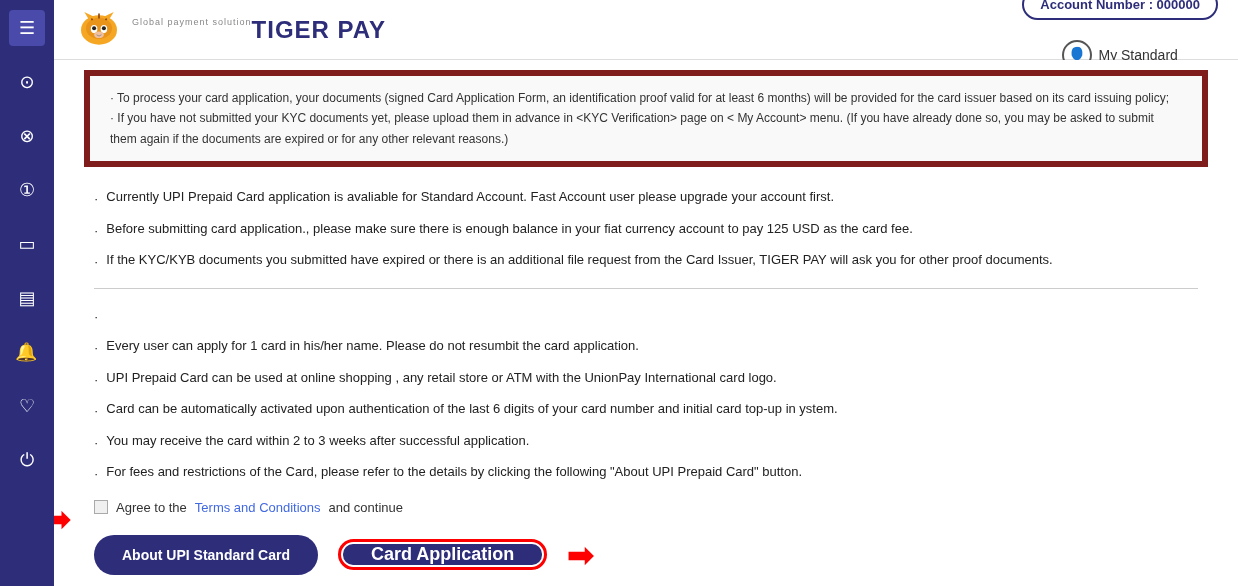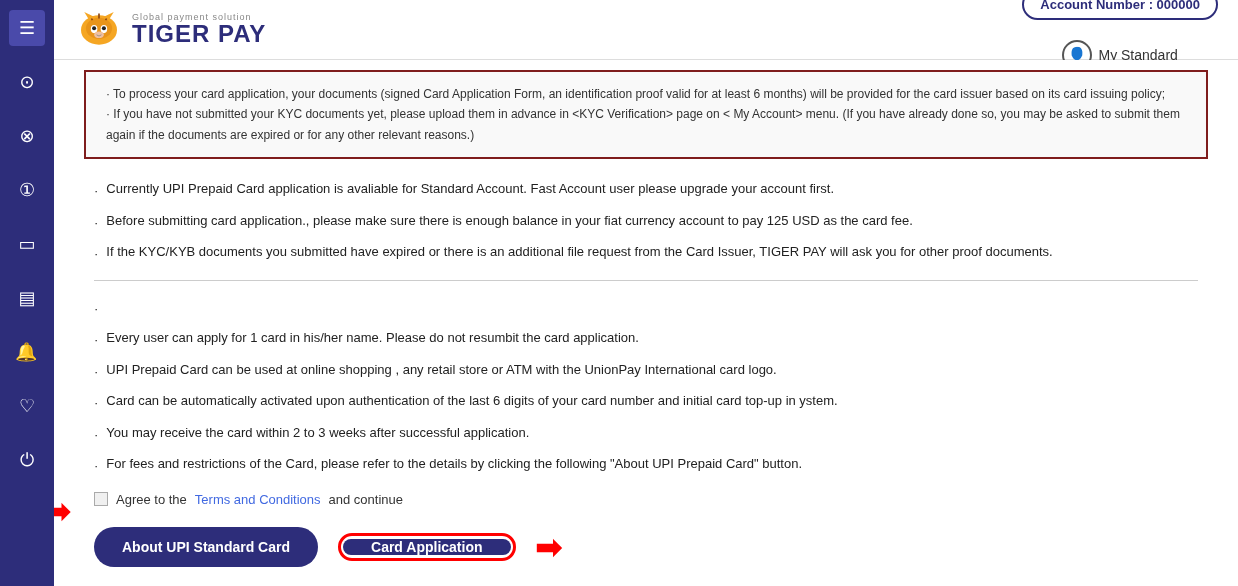--- a/index.html
+++ b/index.html
@@ -50,21 +50,21 @@
       flex-shrink: 0;
     }
     .logo-area {
       display: flex;
       align-items: center;
       gap: 8px;
       flex: 1;
     }
     .logo-tiger {
       display: flex;
-      flex-direction: column;
+      flex-direction: row;
       line-height: 1;
     }
     .logo-small-text {
       font-size: 9px;
       color: #888;
       letter-spacing: 1px;
     }
     .logo-big-text {
       font-size: 24px;
       font-weight: bold;
@@ -109,21 +109,21 @@
     
     .content {
       flex: 1;
       overflow-y: auto;
       background: white;
       padding: 10px 30px 20px 30px;
     }
 
     .notice-section {
       background: #f9f9f9;
-      border: 2px solid #7f1d1d;
+      border: 6px solid #7f1d1d;
       padding: 12px 20px;
       margin-bottom: 20px;
       font-size: 12px;
       color: #333;
       line-height: 1.7;
     }
 
     .info-section {
       padding: 0 10px;
     }
@@ -195,23 +195,23 @@
       border: 3px solid red;
       border-radius: 28px;
       padding: 2px;
       display: inline-block;
     }
 
     .btn-card-app {
       background: #2d2d7a;
       color: white;
       border: none;
-      border-radius: 18px;
+      border-radius: 10px;
       padding: 0 28px;
-      font-size: 14px;
+      font-size: 18px;
       font-weight: bold;
       cursor: pointer;
       white-space: nowrap;
     }
 
     .arrow-left {
       color: red;
       font-size: 32px;
       font-weight: bold;
       line-height: 1;

